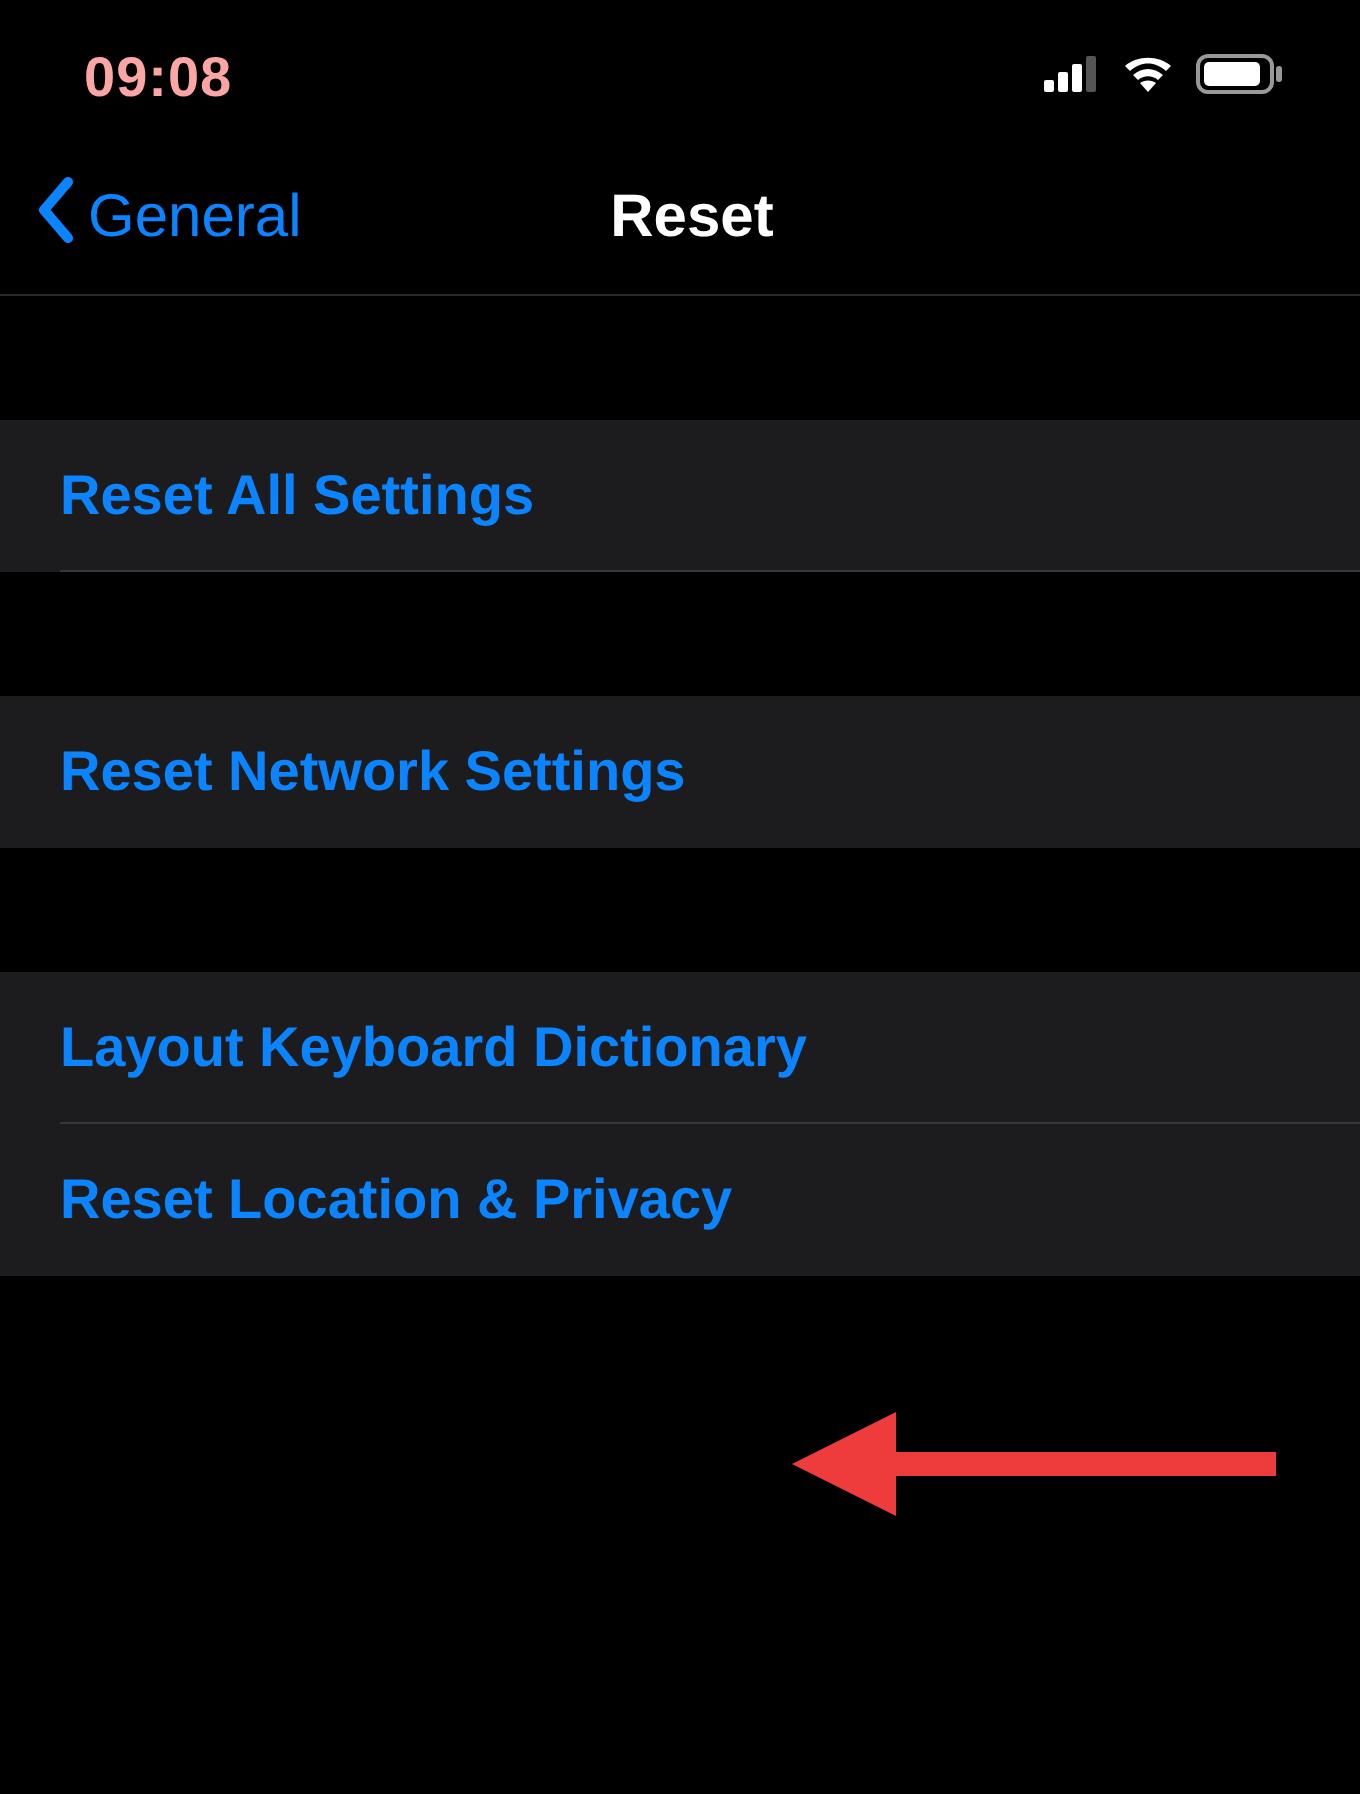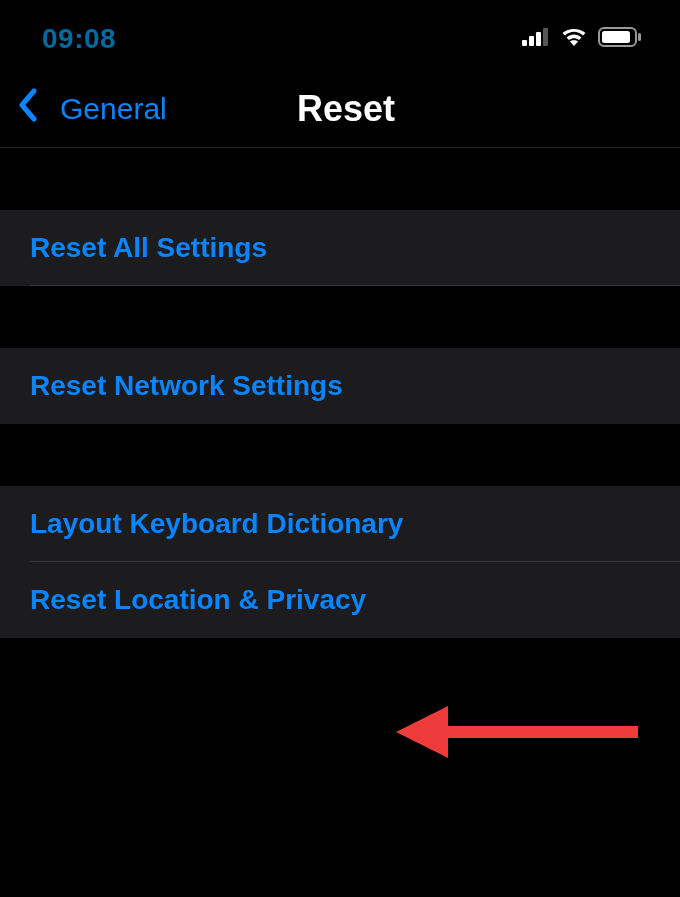--- a/index.html
+++ b/index.html
@@ -19,52 +19,52 @@
     .status-bar {
       display: flex;
       justify-content: space-between;
       align-items: center;
       padding: 26px 38px 18px 42px;
       height: 70px;
     }
     .status-time {
       font-size: 28px;
       font-weight: 600;
-      color: #0369a1;
+      color: #fca5a5;
       letter-spacing: 0.5px;
     }
     .status-icons {
       display: flex;
       align-items: center;
       gap: 10px;
     }
     .nav-bar {
       display: flex;
       align-items: center;
       position: relative;
       height: 78px;
       padding: 0 18px;
       border-bottom: 1px solid #2a2a2c;
     }
     .back-button {
       display: flex;
       align-items: center;
-      gap: 22px;
+      gap: 6px;
       color: #0b84ff;
       font-size: 30px;
       font-weight: 400;
       cursor: pointer;
       z-index: 2;
     }
     .nav-title {
       position: absolute;
       left: 12px;
       right: 0;
       text-align: center;
-      font-size: 36px;
+      font-size: 30px;
       font-weight: 600;
       color: #ffffff;
       pointer-events: none;
     }
     .section-spacer {
       height: 62px;
       background: #000000;
     }
     .list-group {
       background: #1c1c1e;

